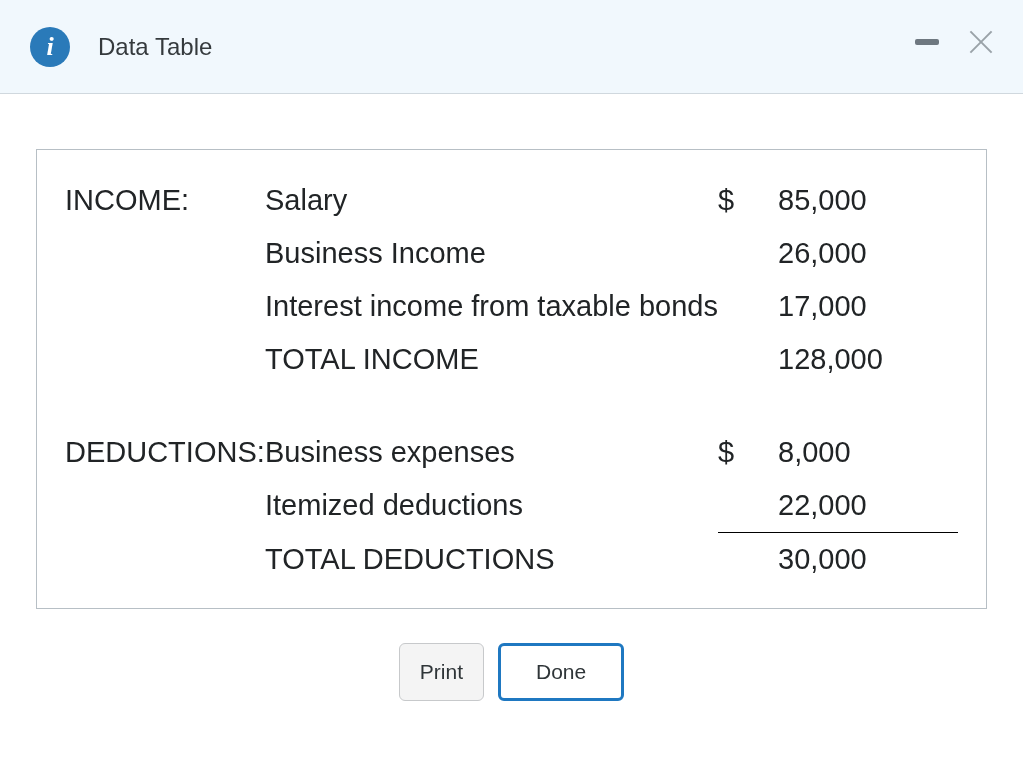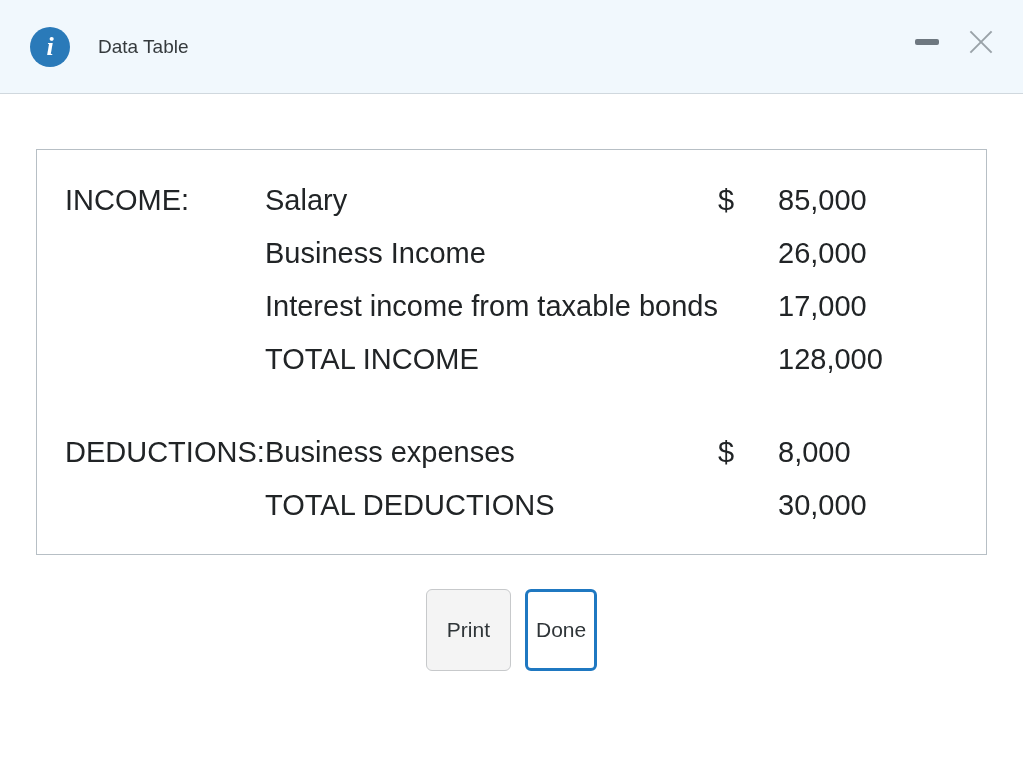--- a/index.html
+++ b/index.html
@@ -32,21 +32,21 @@
       display: flex;
       align-items: center;
       justify-content: center;
       font-family: Georgia, serif;
       font-weight: bold;
       font-size: 26px;
       font-style: italic;
       margin-right: 28px;
     }
     .title {
-      font-size: 19px;
+      font-size: 24px;
       color: #353a3d;
     }
     .window-controls {
       position: absolute;
       right: 30px;
       top: 30px;
       display: flex;
       align-items: center;
       gap: 30px;
     }
@@ -121,34 +121,34 @@
       padding: 0;
     }
     .button-row {
       display: flex;
       justify-content: center;
       gap: 14px;
       margin-top: 34px;
     }
     .btn {
       font-size: 21px;
-      padding: 28px 20px;
+      padding: 16px 20px;
       border-radius: 6px;
       cursor: pointer;
       color: #2f3538;
       font-family: inherit;
     }
     .btn-print {
       background: #f4f4f4;
       border: 1px solid #c7c9cb;
     }
     .btn-done {
       background: #ffffff;
       border: 3px solid #1f78c1;
-      padding: 8px 8px;
+      padding: 8px 35px;
     }
   </style>
 </head>
 <body>
 
 <div class="header">
   <div class="info-icon">i</div>
   <div class="title">Data Table</div>
   <div class="window-controls">
     <div class="minimize"></div>
@@ -188,20 +188,26 @@
             <td colspan="4"></td>
           </tr>
       <tr>
         <td class="col-section">DEDUCTIONS:</td>
         <td class="col-label">Business expenses</td>
         <td class="col-currency">$</td>
         <td class="col-value">8,000</td>
       </tr>
       <tr>
         <td class="col-section"></td>
+        <td class="col-label">Itemized deductions</td>
+        <td class="col-currency underline"></td>
+        <td class="col-value underline">22,000</td>
+      </tr>
+      <tr>
+        <td class="col-section"></td>
         <td class="col-label">TOTAL DEDUCTIONS</td>
         <td class="col-currency"></td>
         <td class="col-value">30,000</td>
       </tr>
     </tbody>
       </table>
   </div>
 
   <div class="button-row">
     <button class="btn btn-print">Print</button>

